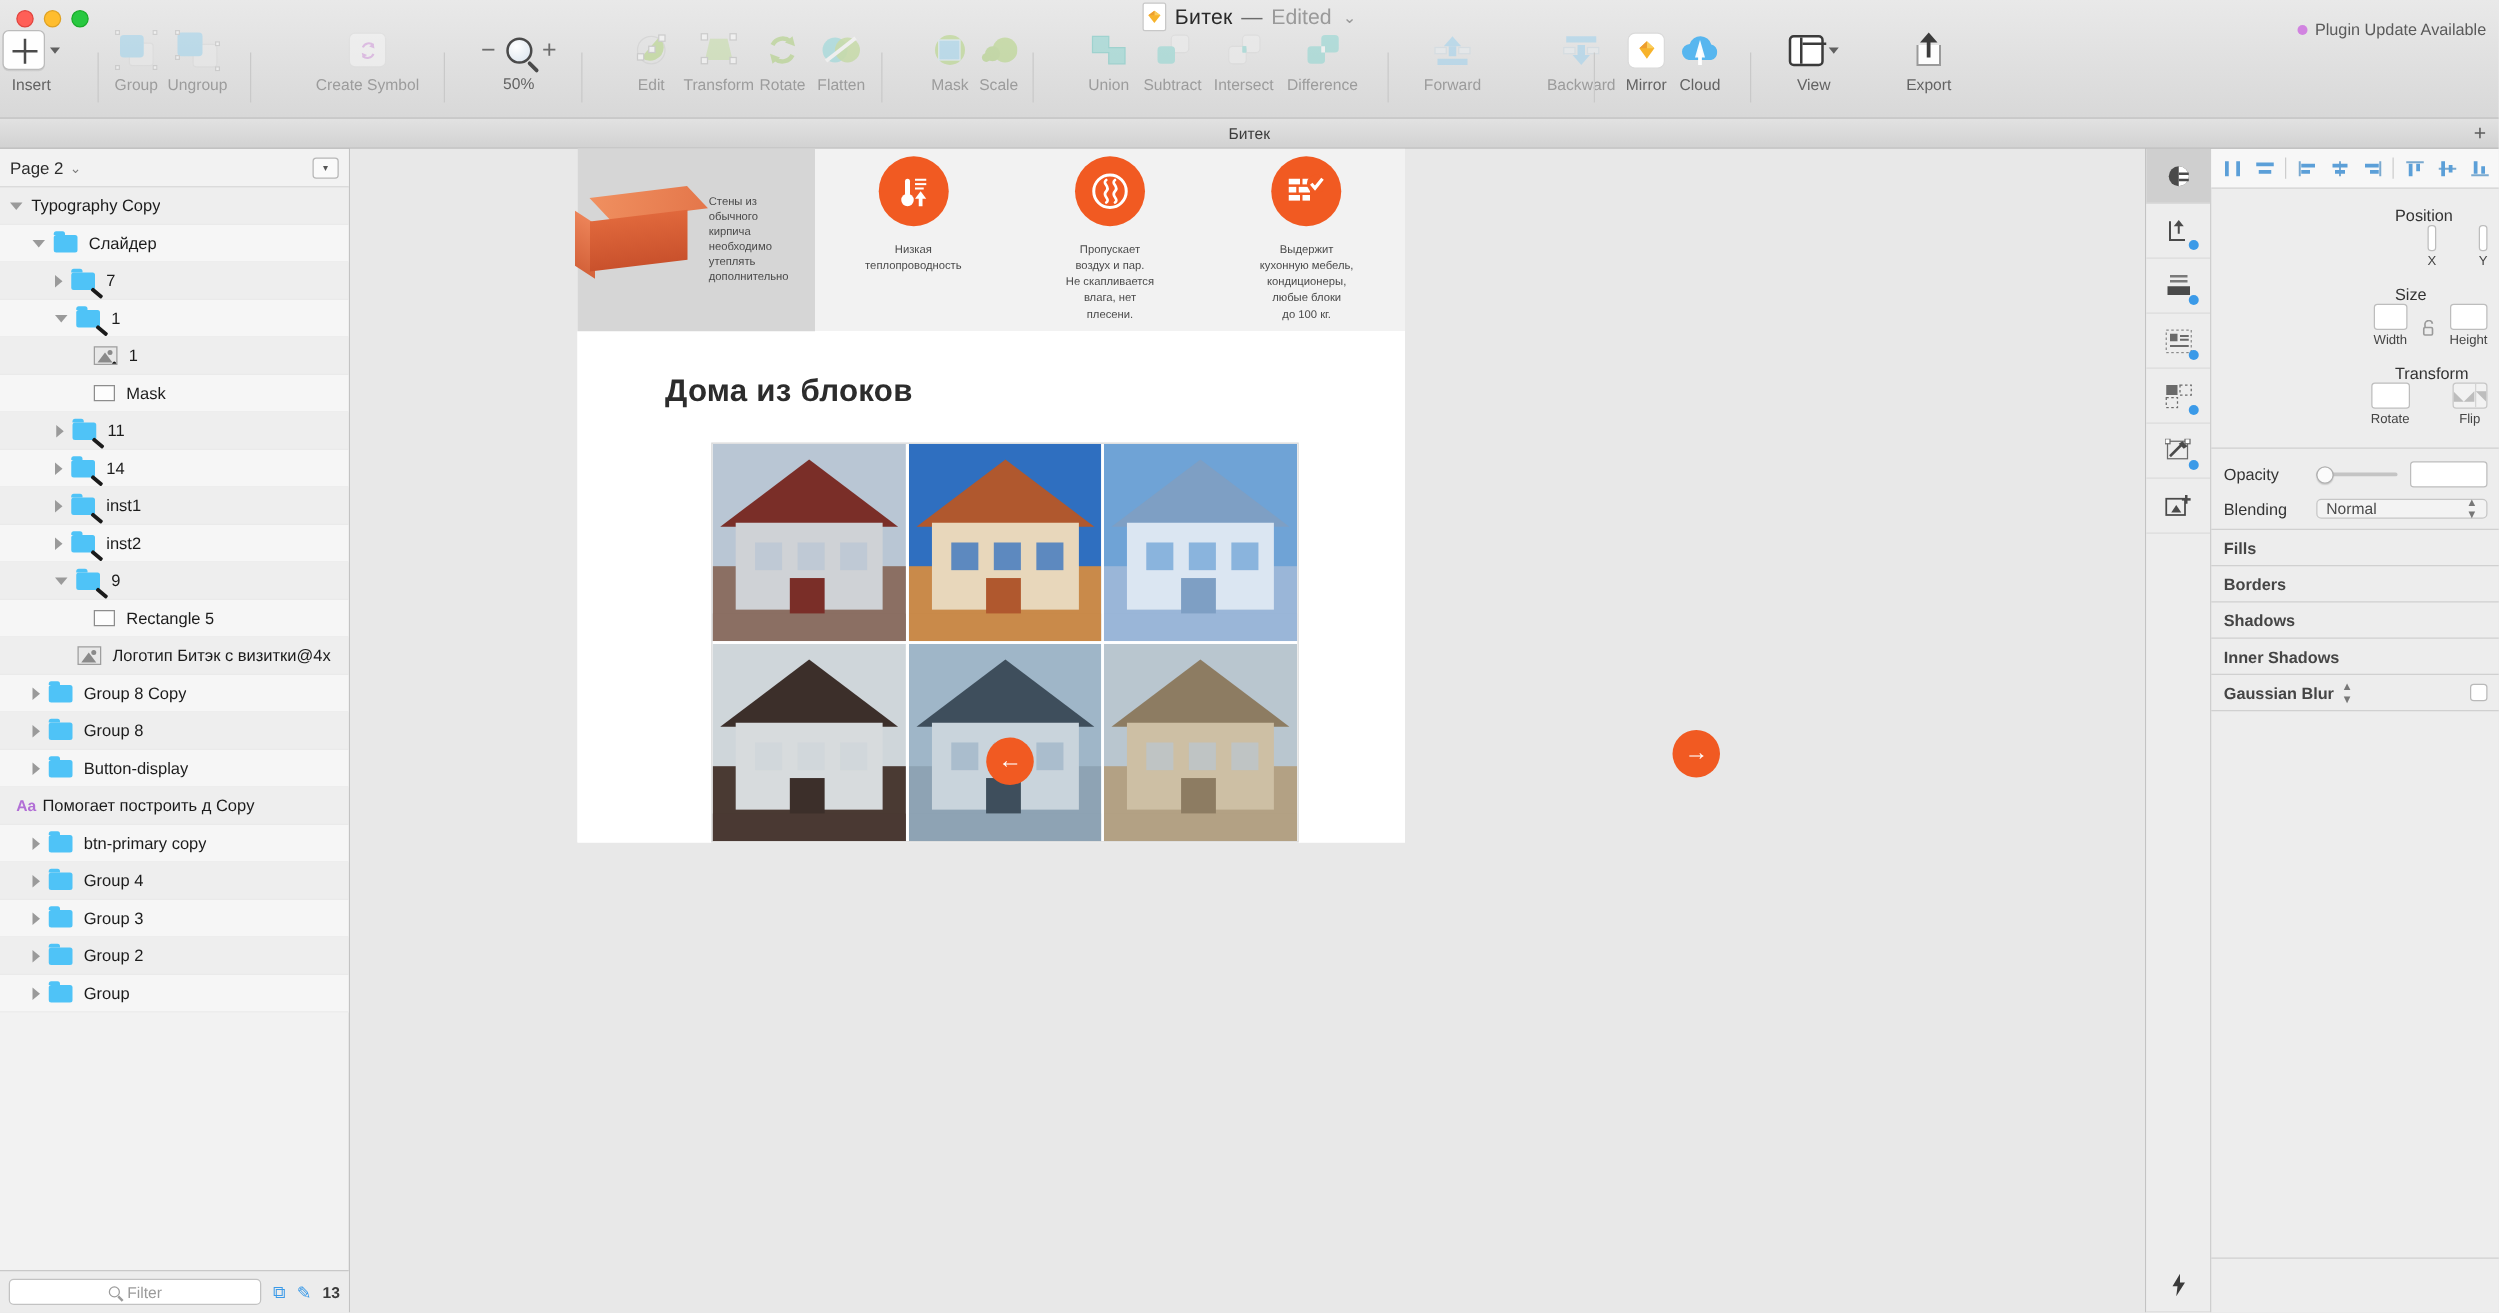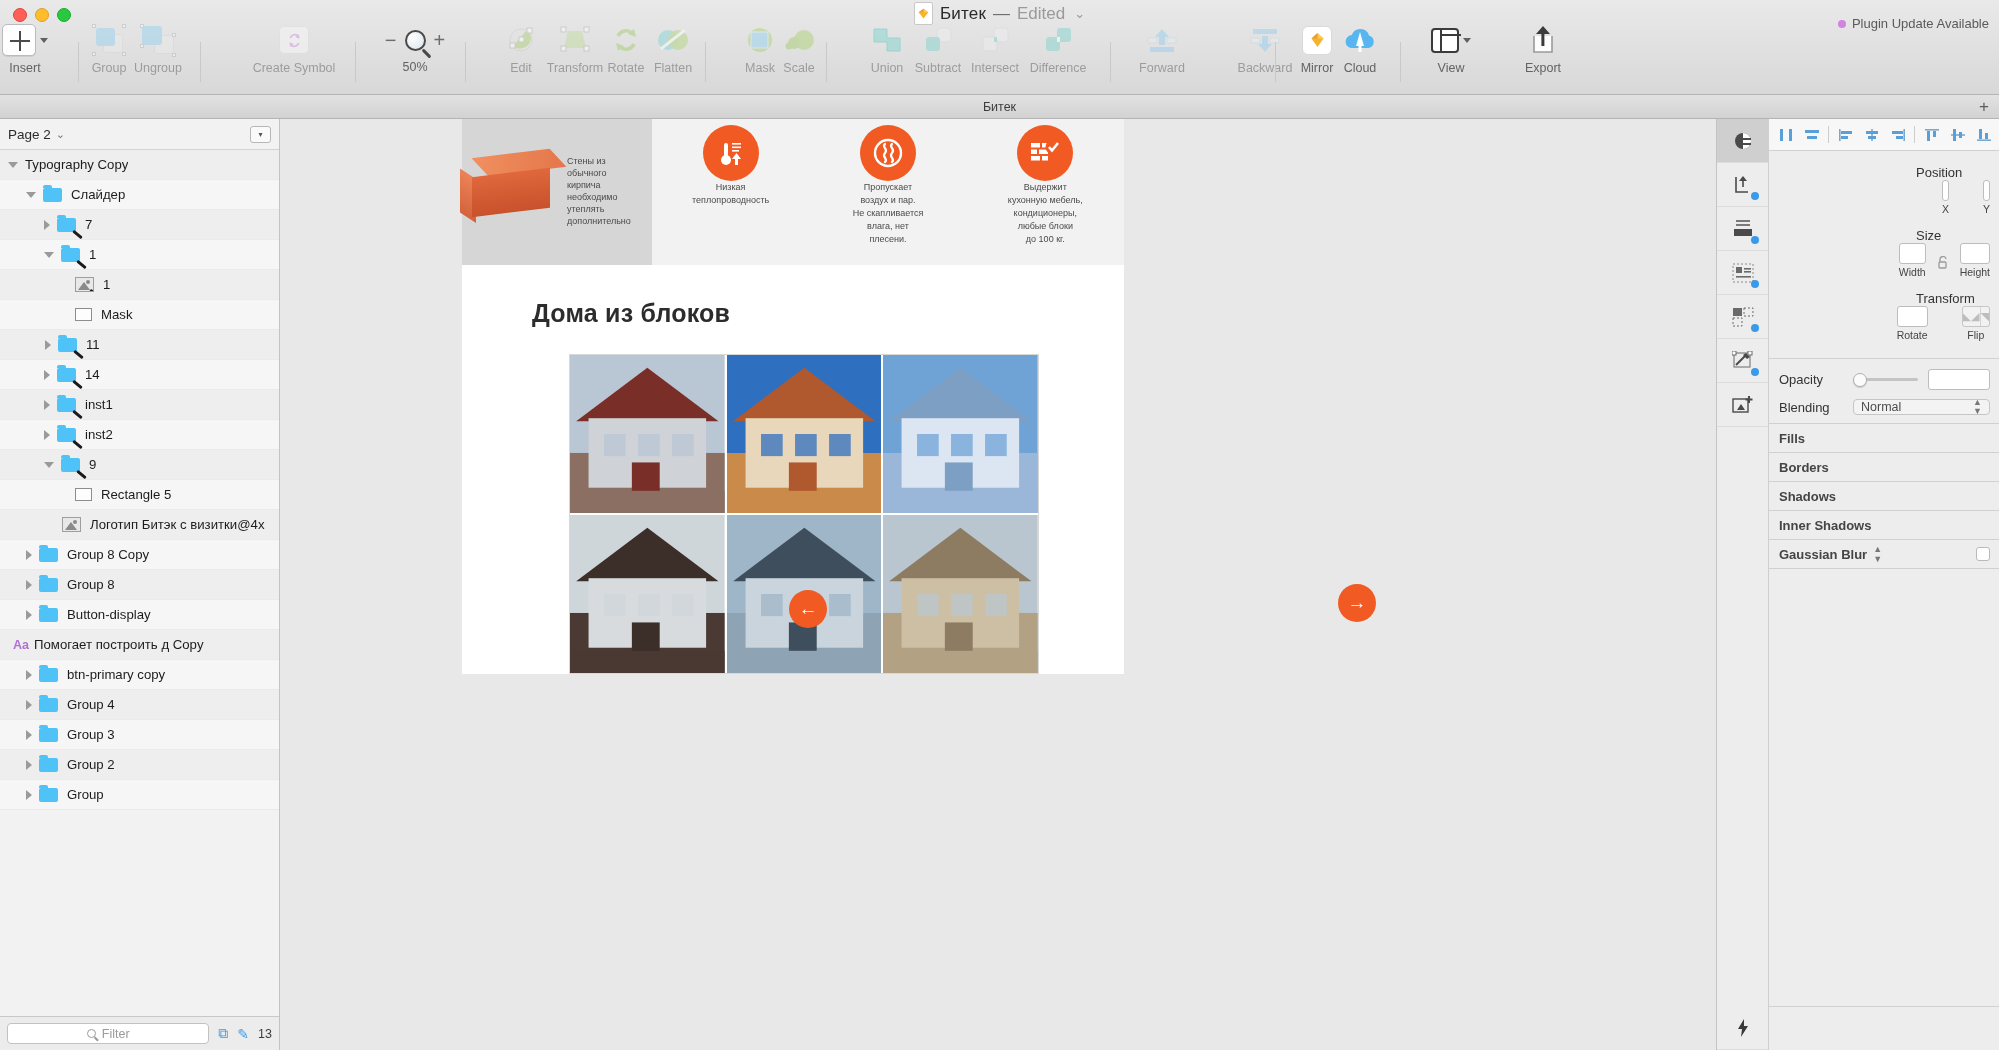--- a/index.html
+++ b/index.html
@@ -159,21 +159,21 @@
     display:flex; align-items:center; padding: 0 7px; gap: 9px; flex:0 0 auto;
   }
   .filter-input {
     flex:1 1 auto; height: 21px; background: #fff; border:1px solid #c2c2c2;
     border-radius: 4px; display:flex; align-items:center; justify-content:center; gap:6px;
     font-size: 12.5px; color:#9b9b9b;
   }
   .fi-mag { width:9px;height:9px;border:1.6px solid #9b9b9b;border-radius:50%;position:relative;}
   .fi-mag:after{content:'';position:absolute;right:-4px;bottom:-3px;width:5px;height:1.6px;background:#9b9b9b;transform:rotate(45deg);}
   .fb-icon { color:#3b9ae8; font-size: 14px; }
-  .fb-count { font-size: 12.5px; color:#3b3b3b; font-weight:400; }
+  .fb-count { font-size: 12.5px; color:#3b3b3b; font-weight:700; }
 
   
   .canvas { flex:1 1 auto; background: #e8e8e8; position: relative; overflow: hidden; }
   .artboard {
     position: absolute; left: 182px; top: 0; width: 662px; background: #fff;
   }
   .feat-strip { display:flex; background:#f2f2f2; height:146px; }
   .brick-card {
     width: 190px; background:#d6d6d6; display:flex; align-items:center; padding:0 10px; gap:9px;
   }
@@ -197,21 +197,21 @@
   }
   .brick-txt { font-size: 9px; line-height: 1.32; color: #4a4a4a; }
   .feat {
     flex:1 1 0; display:flex; flex-direction:column; align-items:center;
     padding-top: 6px;
   }
   .circ {
     width: 56px;height:56px;border-radius:50%;background:#f15a22;
     display:flex;align-items:center;justify-content:center;flex:0 0 auto;
   }
-  .feat-txt { margin-top:0; font-size:9px; line-height:1.45; color:#4a4a4a; text-align:center; }
+  .feat-txt { margin-top:12px; font-size:9px; line-height:1.45; color:#4a4a4a; text-align:center; }
 
   .ab-main { background:#fff; padding: 34px 0 0 0; }
   .ab-h1 { font-size: 25px; font-weight: bold; color:#2c2c2c; margin-left: 70px; letter-spacing:.2px;}
   .gallery {
     margin: 26px 0 0 107px; width: 470px; height: 320px;
     display: grid; grid-template-columns: repeat(3, 1fr); grid-template-rows: repeat(2,1fr);
     border: 1px solid #d8d8d8; gap: 2px; background:#fff; position: relative;
   }
   .gcell { overflow:hidden; position:relative; }
 

